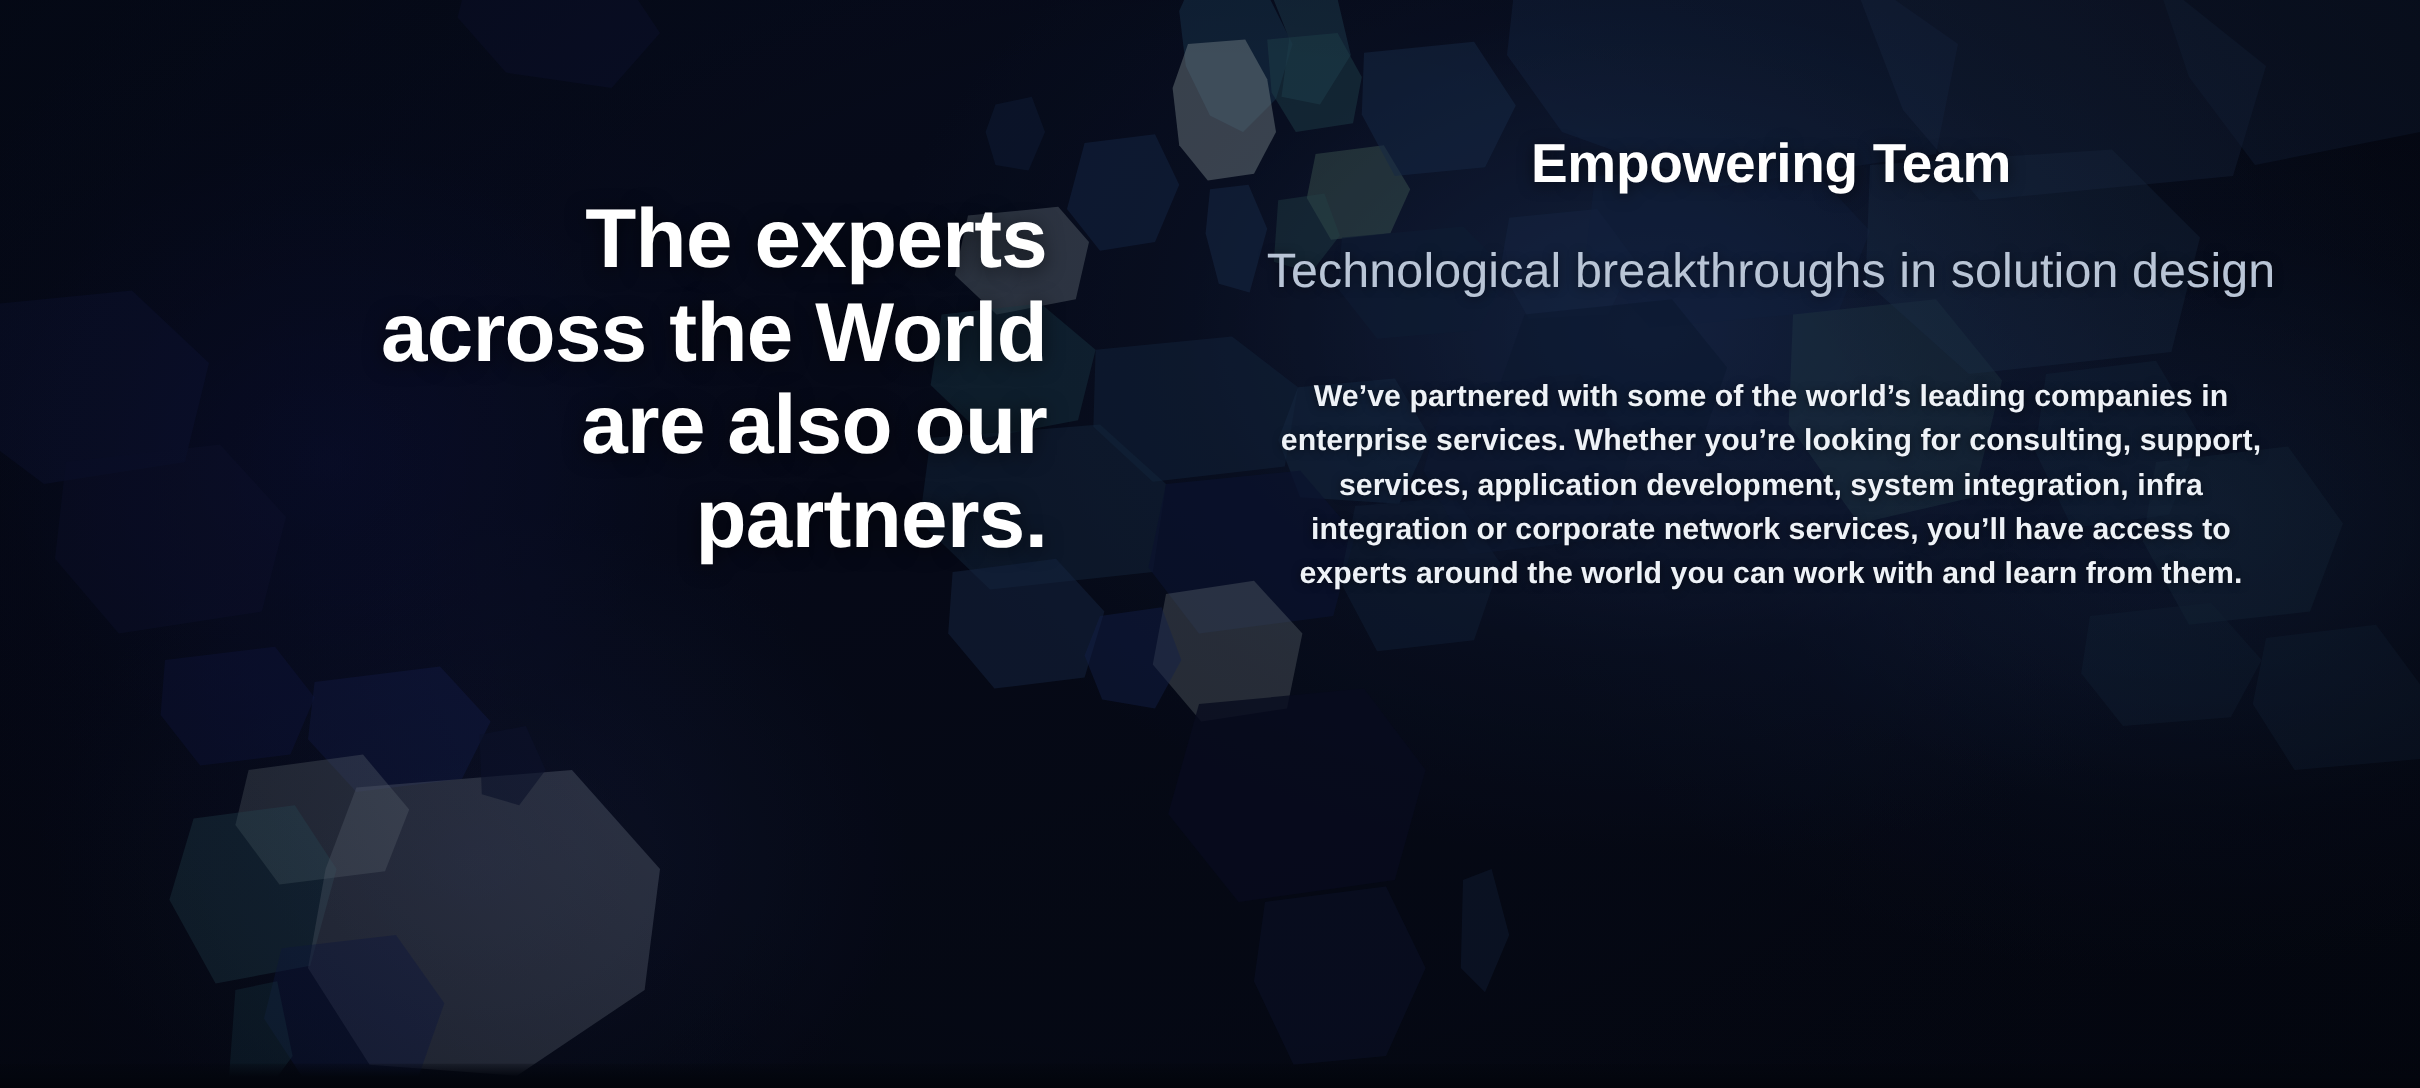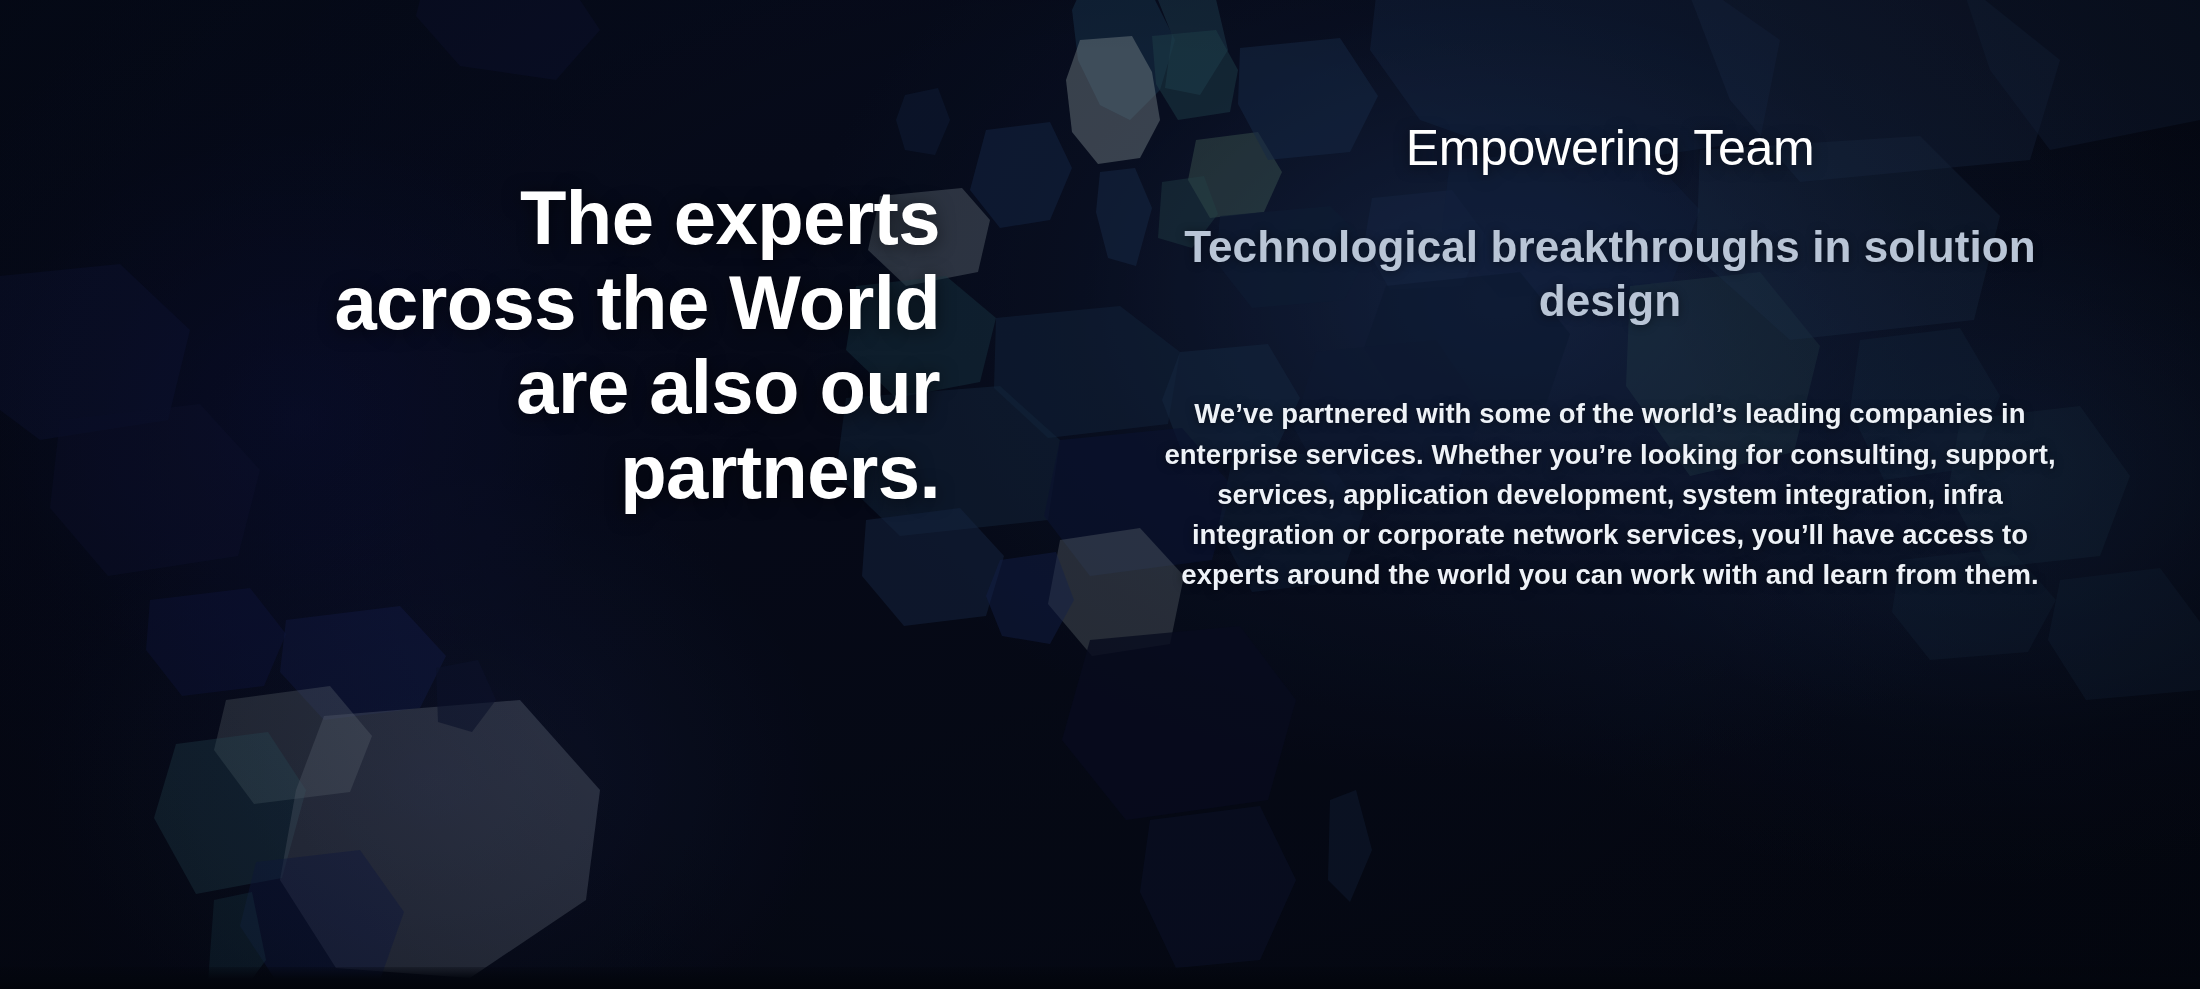--- a/index.html
+++ b/index.html
@@ -41,21 +41,21 @@
     position:absolute; left:0; right:0; bottom:0; height:22px;
     background:linear-gradient(180deg, rgba(3,5,12,0.25) 0%, #03060e 55%, #02040a 100%);
   }
 
   .countries { position:absolute; inset:0; }
   .countries svg { display:block; width:2200px; height:989px; }
 
   
   #headline {
     position:absolute;
-    left:60px; top:176px;
+    left:72px; top:176px;
     width:880px;
     text-align:right;
     color:#ffffff;
     font-size:76px;
     font-weight:bold;
     line-height:1.115;
     letter-spacing:-0.6px;
     text-shadow:0 2px 18px rgba(0,0,0,0.58);
     white-space:pre-line;
   }
@@ -64,31 +64,31 @@
   #right-col {
     position:absolute;
     left:1150px; top:120px;
     width:920px;
     text-align:center;
   }
 
   #section-title {
     color:#ffffff;
     font-size:50px;
-    font-weight:normal;
+    font-weight:bold;
     line-height:1.12;
     letter-spacing:-0.3px;
     text-shadow:0 2px 14px rgba(0,0,0,0.55);
   }
 
   #section-subtitle {
     margin-top:44px;
     color:#b9c5d6;
     font-size:44px;
-    font-weight:bold;
+    font-weight:normal;
     line-height:1.23;
     letter-spacing:0.1px;
     text-shadow:0 1px 10px rgba(0,0,0,0.45);
   }
 
   #section-body {
     margin-top:66px;
     padding:0 14px;
     color:#eef2f7;
     font-size:27.5px;

